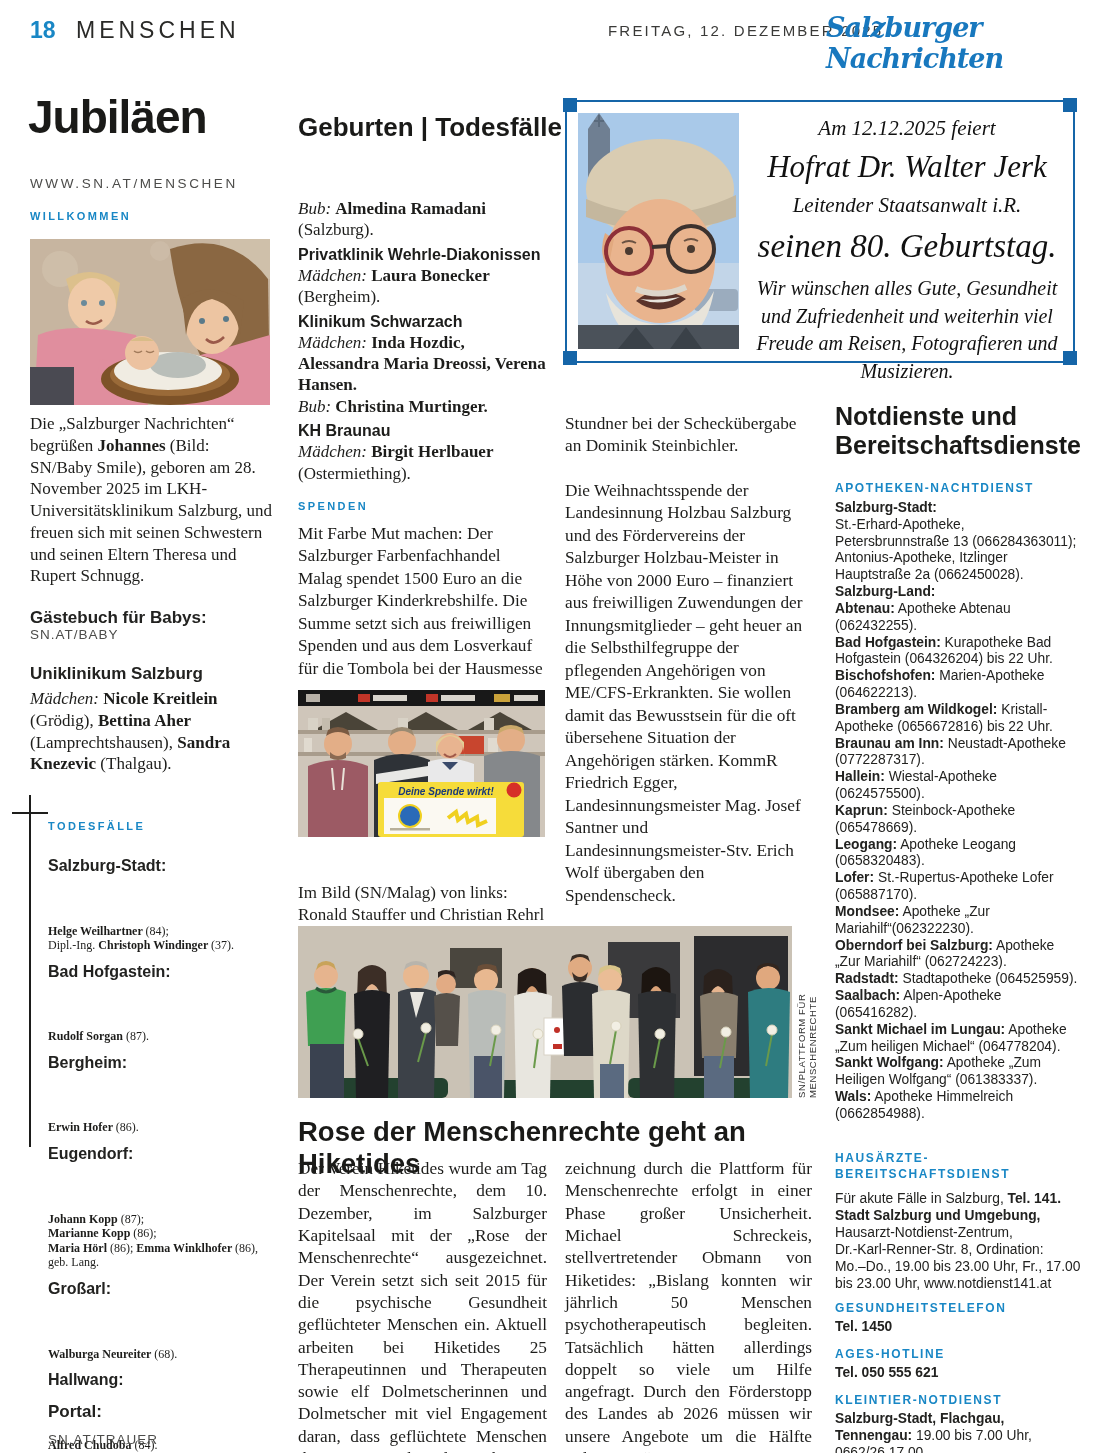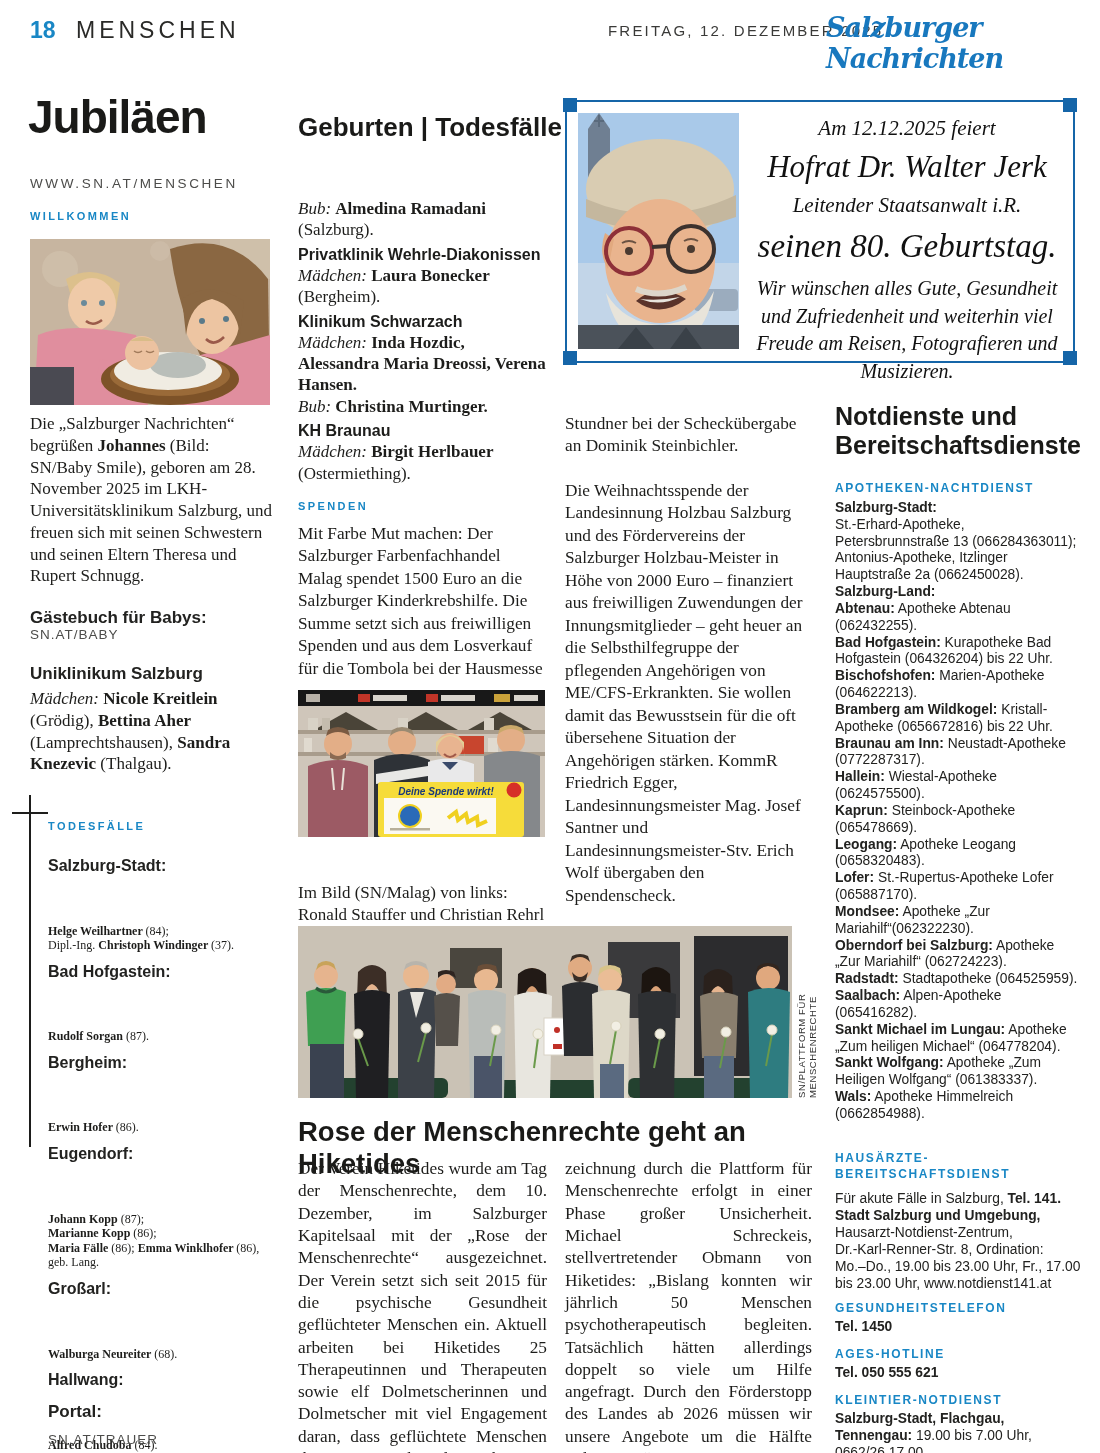--- a/index.html
+++ b/index.html
@@ -128,21 +128,21 @@
 
     <div class="death">
       <div class="slab">Bergheim:</div>
       <div class="names pw"><span class="b">Erwin Hofer </span><span>(86).</span></div>
     </div>
 
     <div class="death">
       <div class="slab">Eugendorf:</div>
       <div class="names pw"><span class="b">Johann Kopp </span><span>(87);
 </span><span class="b">Marianne Kopp </span><span>(86);
-</span><span class="b">Maria Fälle </span><span>(86); </span><span class="b">Emma Winklhofer </span><span>(86), geb. Lang.</span></div>
+</span><span class="b">Maria Hörl </span><span>(86); </span><span class="b">Emma Winklhofer </span><span>(86), geb. Lang.</span></div>
     </div>
 
     <div class="death">
       <div class="slab">Großarl:</div>
       <div class="names pw"><span class="b">Walburga Neureiter </span><span>(68).</span></div>
     </div>
 
     <div class="death">
       <div class="slab">Hallwang:</div>
       <div class="names pw"><span class="b">Alfred Chudoba </span><span>(84).</span></div>

